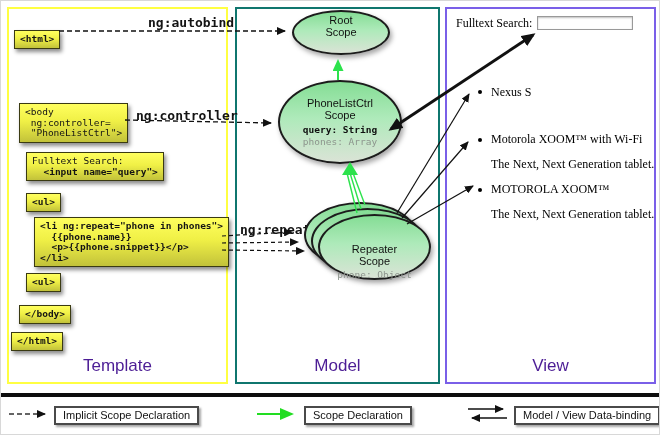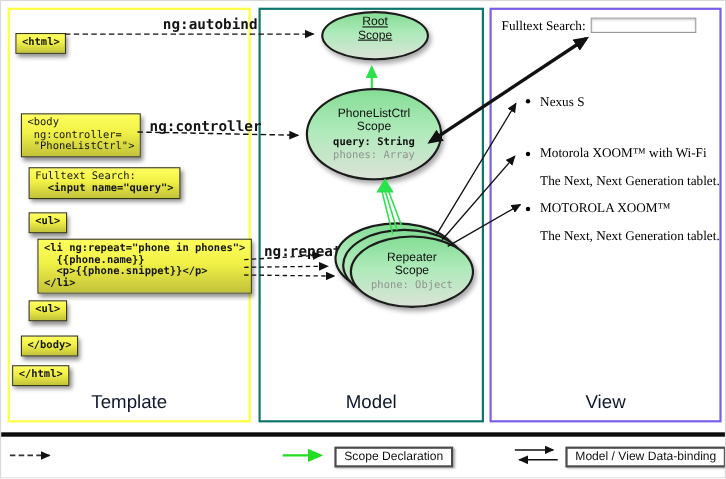--- a/index.html
+++ b/index.html
@@ -2,21 +2,21 @@
 <html><head>
 <meta charset="utf-8">
 <style>
   html,body{margin:0;padding:0;background:#fff;}
   .stage{position:relative;width:660px;height:435px;background:#fff;border:1px solid #d8d8d8;box-sizing:border-box;
          font-family:"Liberation Sans",sans-serif;overflow:hidden;}
   .panel{position:absolute;top:6px;height:377px;box-sizing:border-box;background:#fff;}
   .panel-template{left:6px;width:221px;border:2px solid #ffff42;}
   .panel-model{left:234px;width:205px;border:2px solid #0f766e;}
   .panel-view{left:444px;width:211px;border:2px solid #7a5fe8;}
-  .panel-label{position:absolute;left:0;right:0;bottom:6px;text-align:center;font-size:17px;color:#0f172a;}
+  .panel-label{position:absolute;left:0;right:0;bottom:6px;text-align:center;font-size:17px;color:#4c1d95;}
   .code{position:absolute;background:linear-gradient(180deg,#ffff5e 0%,#f0f046 45%,#c2c23a 100%);
         border:1px solid #3a3a12;box-shadow:2px 3px 4px rgba(0,0,0,.45);
         font-family:"DejaVu Sans Mono",monospace;font-size:9.5px;line-height:10.5px;
         padding:3px 5px;white-space:pre;color:#141414;}
   .bold{font-weight:bold;}
   .nglabel{position:absolute;font-family:"DejaVu Sans Mono",monospace;font-size:13px;font-weight:bold;color:#141414;}
   .ellipse{position:absolute;border-radius:50%;border:2px solid #1c1c1c;
            background:linear-gradient(180deg,#85dd95 0%,#aeeaba 45%,#dae3d6 100%);
            box-shadow:2px 3px 5px rgba(0,0,0,.35);box-sizing:border-box;}
   .etext{position:absolute;display:flex;flex-direction:column;align-items:center;justify-content:center;
@@ -62,57 +62,58 @@
 &lt;/li&gt;</div>
   <div class="code bold" style="left:25px;top:272px;">&lt;ul&gt;</div>
   <div class="code bold" style="left:18px;top:304px;">&lt;/body&gt;</div>
   <div class="code bold" style="left:10px;top:331px;">&lt;/html&gt;</div>
 
   <div class="nglabel" style="left:147px;top:14px;">ng:autobind</div>
   <div class="nglabel" style="left:135px;top:107px;">ng:controller</div>
   <div class="nglabel" style="left:239px;top:221px;">ng:repeat</div>
 
   <div class="ellipse" style="left:291px;top:9px;width:98px;height:45px;"></div>
-  <div class="etext" style="left:291px;top:9px;width:98px;height:32px;text-decoration:underline;">
+  <div class="etext" style="left:291px;top:9px;width:98px;height:32px;">
     <div class="etitle">Root
 Scope</div>
   </div>
 
   <div class="ellipse" style="left:277px;top:79px;width:124px;height:84px;"></div>
   <div class="etext" style="left:277px;top:79px;width:124px;height:84px;">
     <div class="etitle">PhoneListCtrl
 Scope</div>
     <div class="eprop q">query: String</div>
     <div class="eprop g">phones: Array</div>
   </div>
 
   <div class="ellipse" style="left:303px;top:201px;width:113px;height:66px;"></div>
   <div class="ellipse" style="left:310px;top:207px;width:113px;height:66px;"></div>
   <div class="ellipse" style="left:317px;top:213px;width:113px;height:66px;"></div>
-  <div class="etext" style="left:317px;top:213px;width:113px;height:66px;">
+  <div class="etext" style="left:317px;top:228px;width:113px;height:66px;">
     <div class="etitle">Repeater
 Scope</div>
     <div class="eprop g" style="margin-top:2px;">phone: Object</div>
   </div>
 
   <div class="serif" style="left:455px;top:15px;">Fulltext Search:</div>
   <input class="vinput" type="text" value="" style="">
 
   <div class="bullet" style="left:477px;top:89px;"></div>
   <div class="serif" style="left:490px;top:84px;">Nexus S</div>
 
   <div class="bullet" style="left:477px;top:137px;"></div>
   <div class="serif" style="left:490px;top:131px;">Motorola XOOM™ with Wi-Fi</div>
   <div class="serif" style="left:490px;top:156px;">The Next, Next Generation tablet.</div>
 
   <div class="bullet" style="left:477px;top:187px;"></div>
   <div class="serif" style="left:490px;top:181px;">MOTOROLA XOOM™</div>
   <div class="serif" style="left:490px;top:206px;">The Next, Next Generation tablet.</div>
 
   <div class="sep"></div>
+  <div class="legbox" style="left:53px;">Implicit Scope Declaration</div>
   <div class="legbox" style="left:303px;">Scope Declaration</div>
   <div class="legbox" style="left:513px;">Model / View Data-binding</div>
 
   <svg class="overlay" width="660" height="435">
     <defs>
       <marker id="mb" markerUnits="userSpaceOnUse" markerWidth="9" markerHeight="8" refX="8" refY="4" orient="auto-start-reverse">
         <path d="M0,0 L9,4 L0,8 z" fill="#111"></path>
       </marker>
       <marker id="mt" markerUnits="userSpaceOnUse" markerWidth="14" markerHeight="12" refX="11" refY="6" orient="auto-start-reverse">
         <path d="M0,0 L14,6 L0,12 z" fill="#111"></path>

